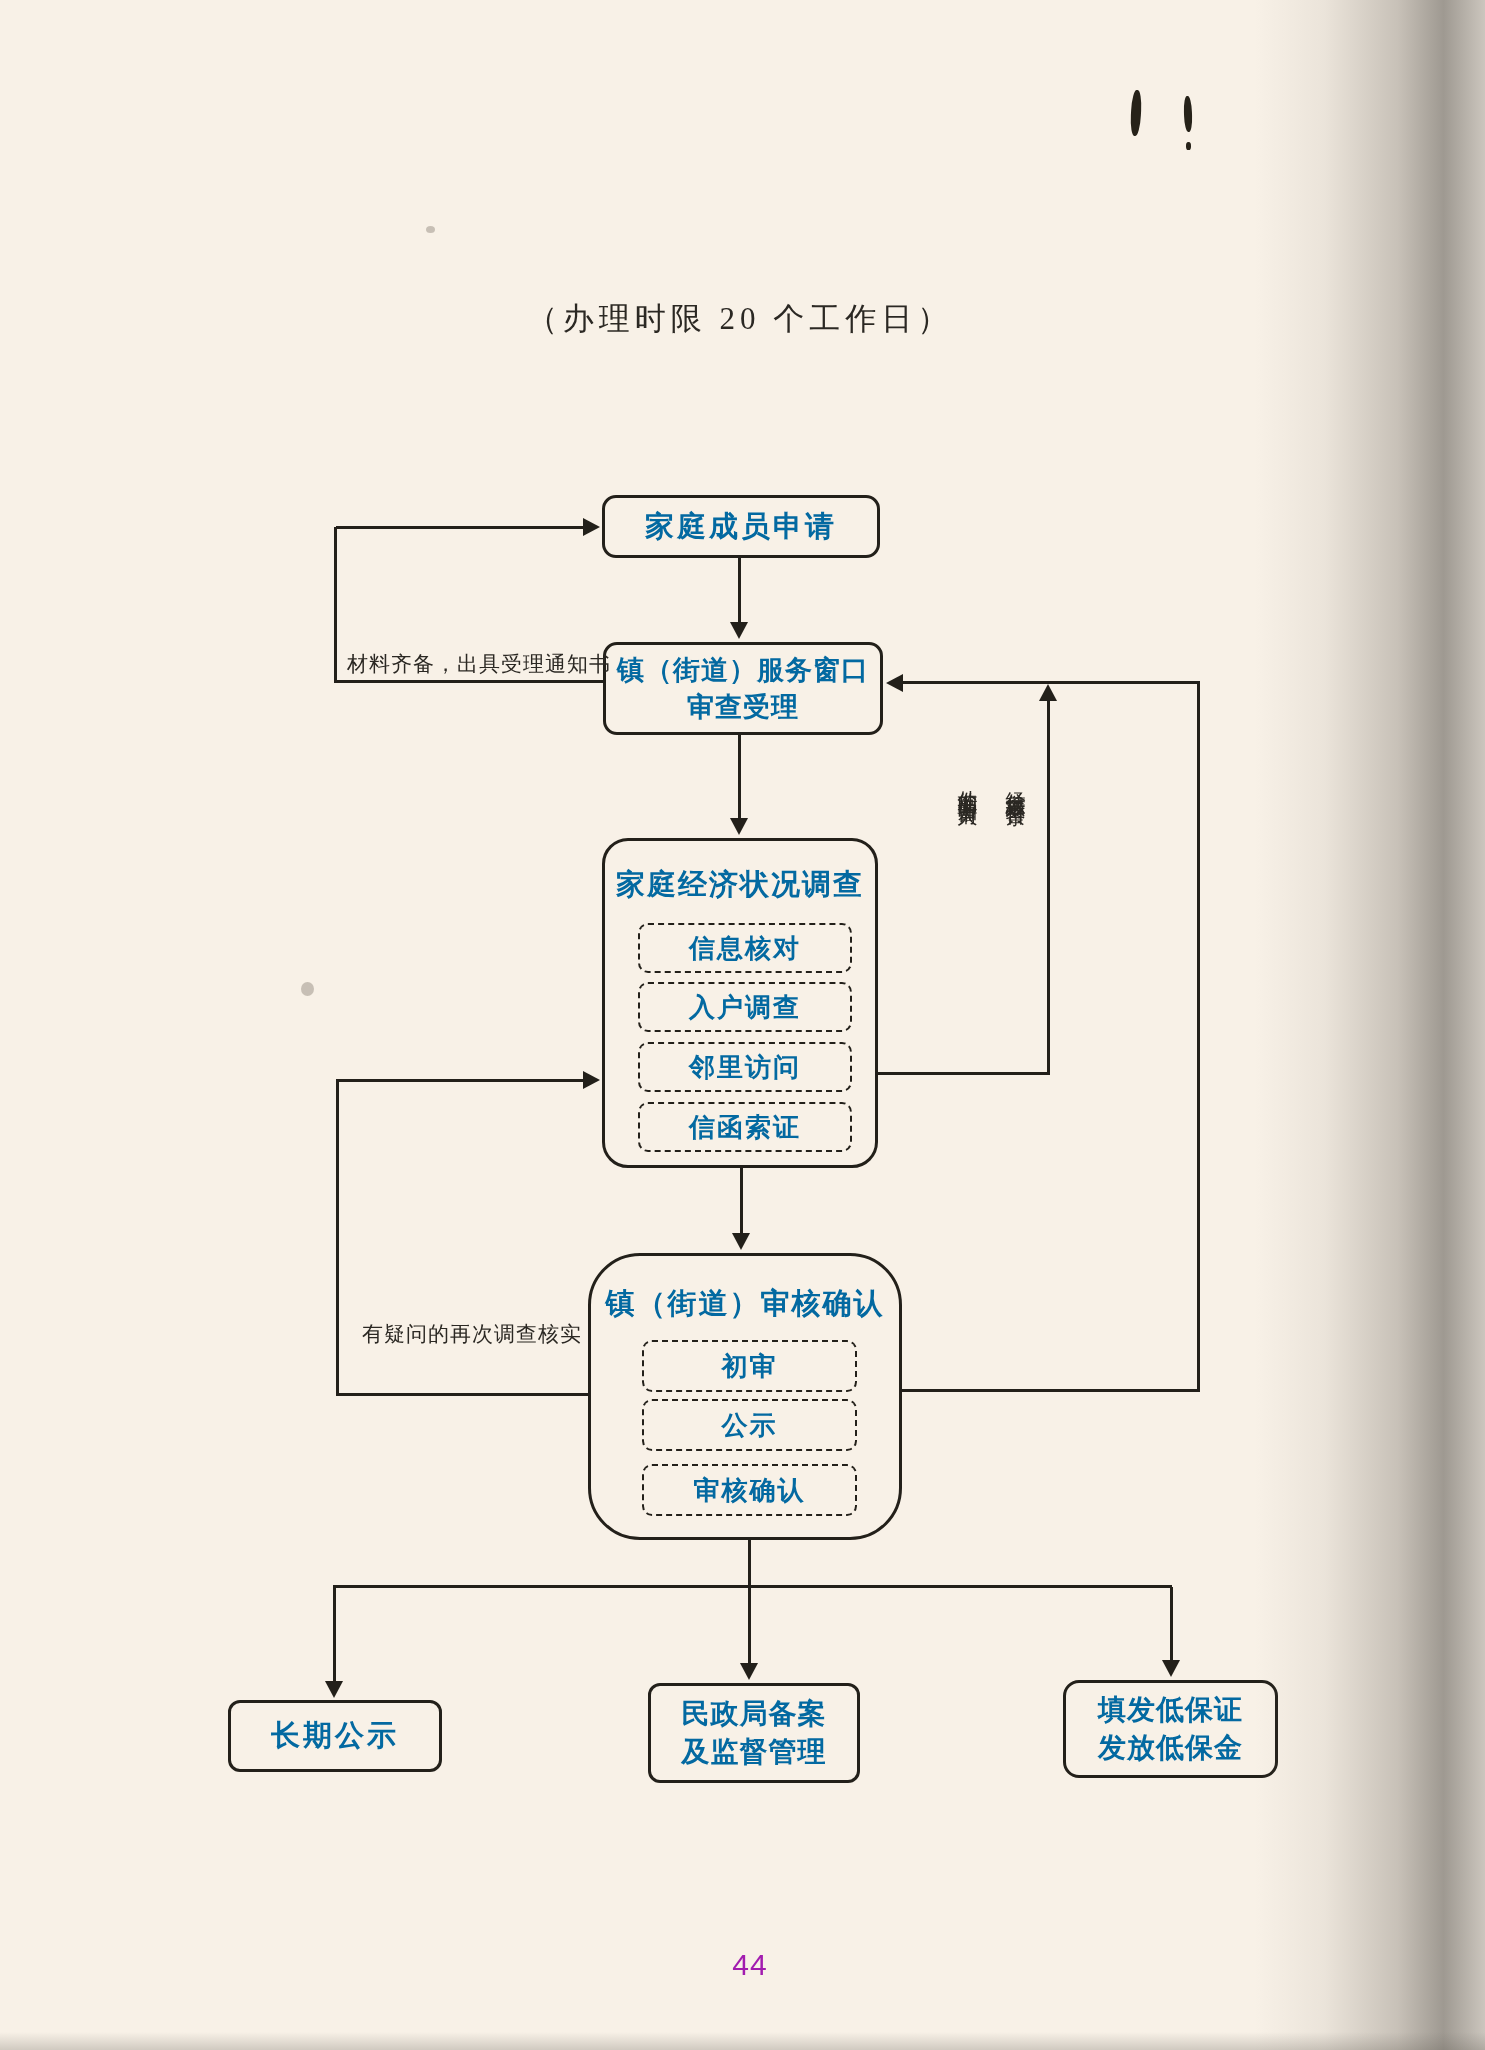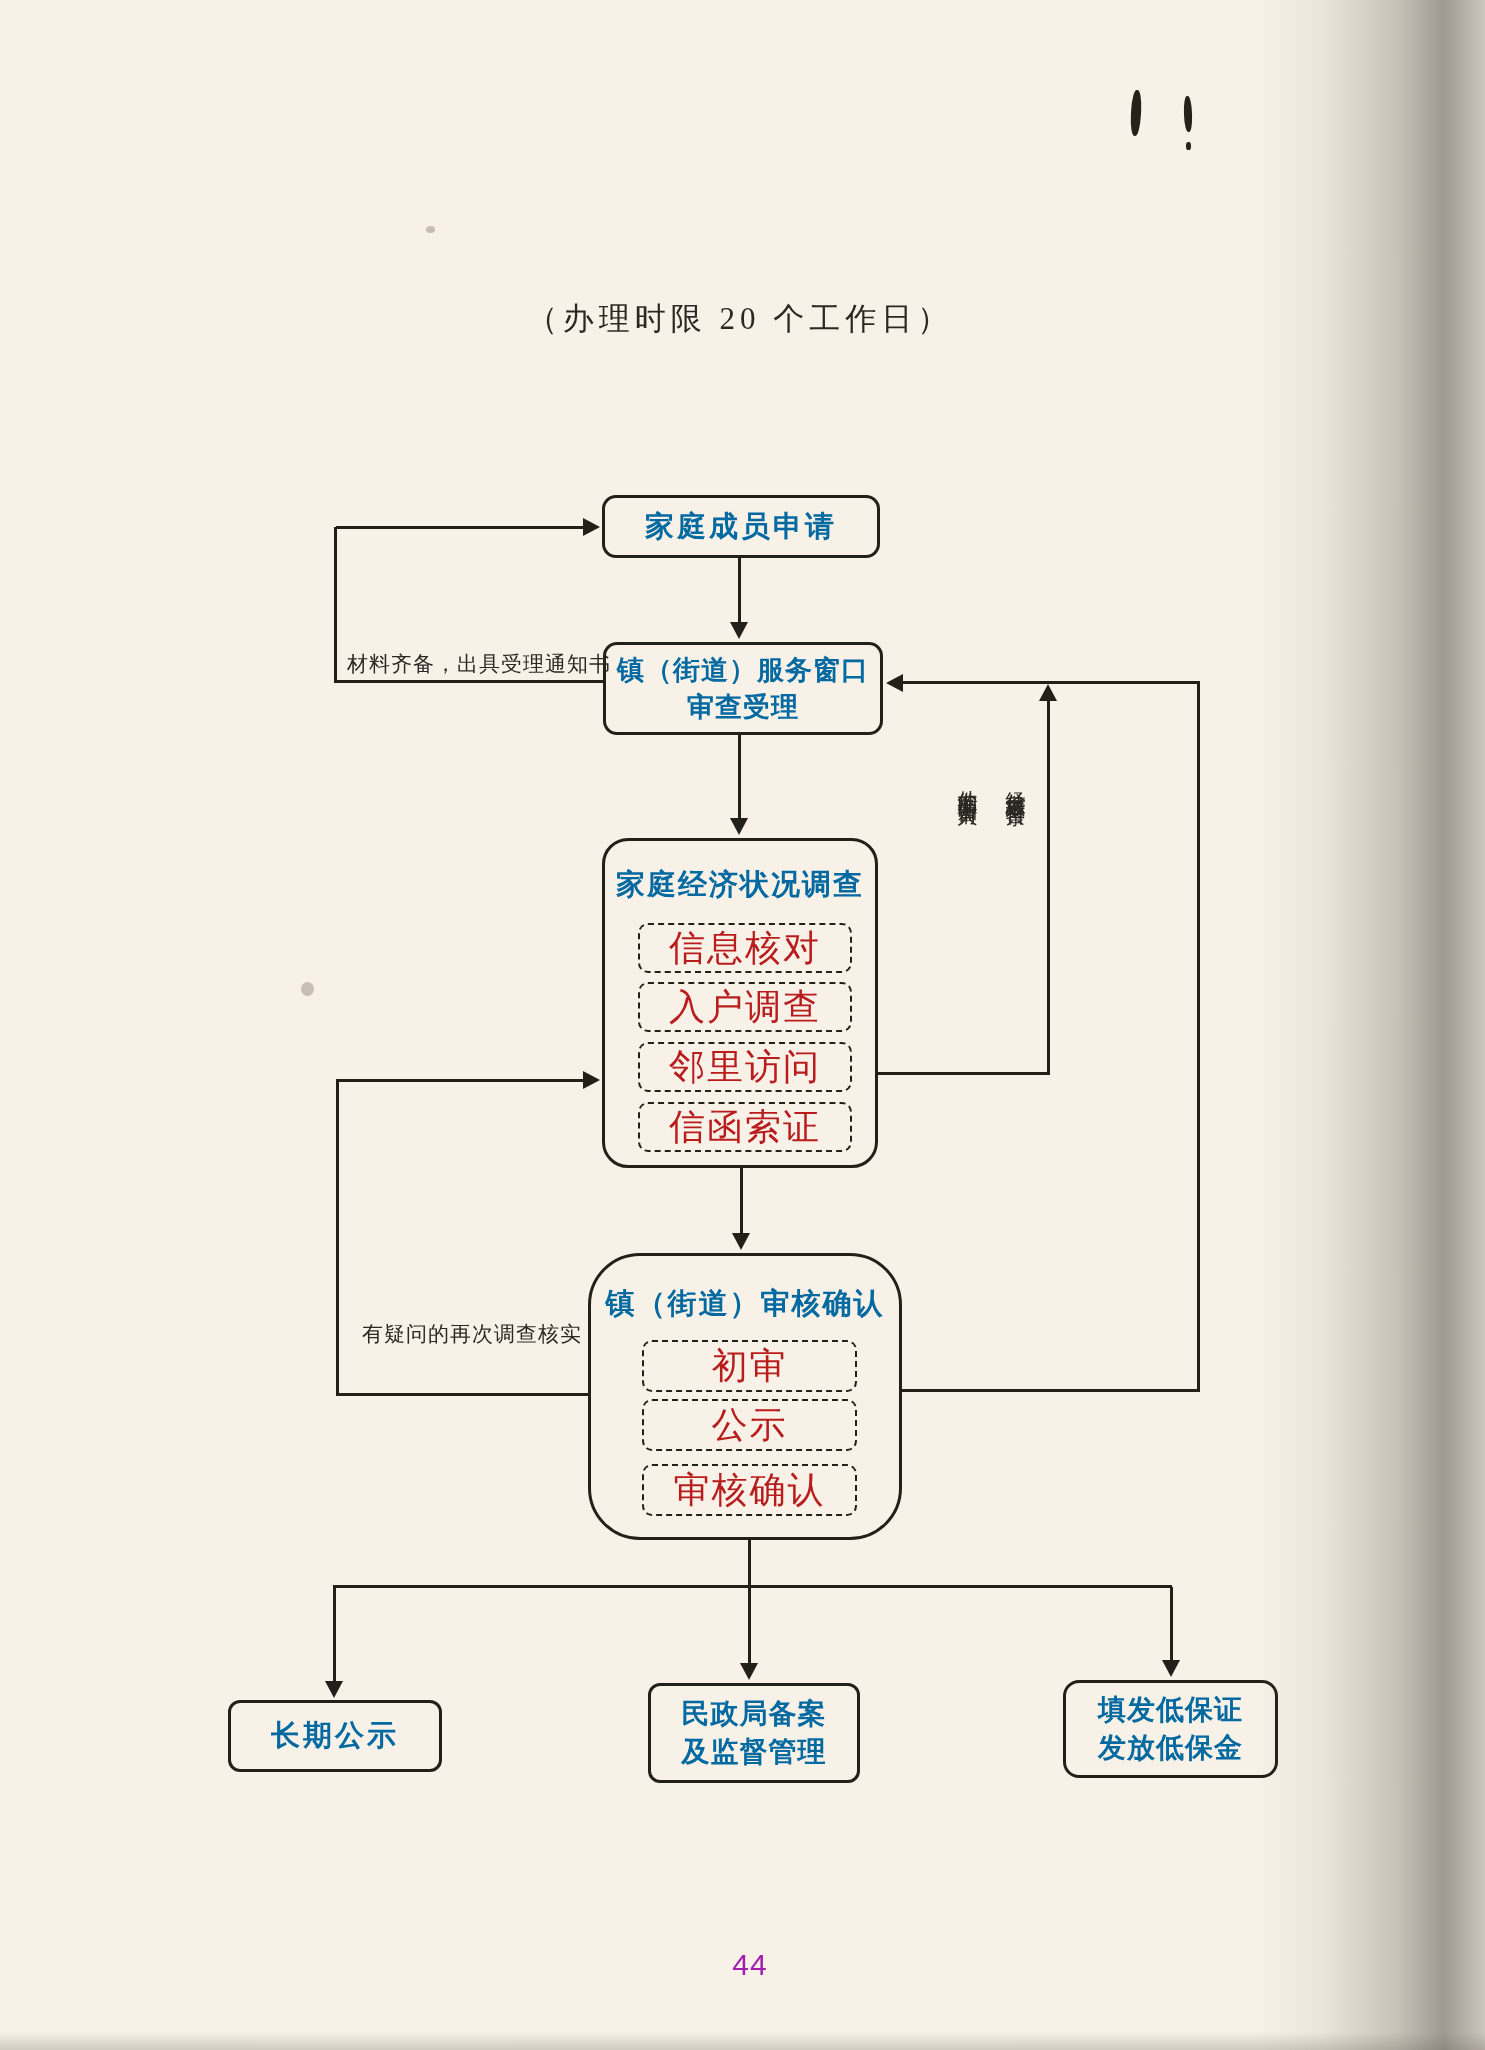--- a/index.html
+++ b/index.html
@@ -50,21 +50,21 @@
     text-align:center;
   }
   .node .l1,.node .l2{display:block;line-height:1.35;}
   .big-node{border-radius:26px;justify-content:flex-start;}
   .big-title{font-size:29px;font-weight:bold;letter-spacing:2px;}
   .dashed-step{
     position:absolute;
     border:2.5px dashed #23201a;
     border-radius:10px;
     display:flex;align-items:center;justify-content:center;
-    font-size:36px;font-weight:normal;letter-spacing:2px;color:#b91c1c;
+    font-size:26px;font-weight:bold;letter-spacing:2px;color:#0369a1;
     box-sizing:border-box;
   }
   .line{position:absolute;background:#23201a;}
   .ah{position:absolute;width:0;height:0;}
   .ah-down{border-left:9px solid transparent;border-right:9px solid transparent;border-top:17px solid #23201a;}
   .ah-up{border-left:9px solid transparent;border-right:9px solid transparent;border-bottom:17px solid #23201a;}
   .ah-right{border-top:9px solid transparent;border-bottom:9px solid transparent;border-left:17px solid #23201a;}
   .ah-left{border-top:9px solid transparent;border-bottom:9px solid transparent;border-right:17px solid #23201a;}
   .edge-label{
     position:absolute;

